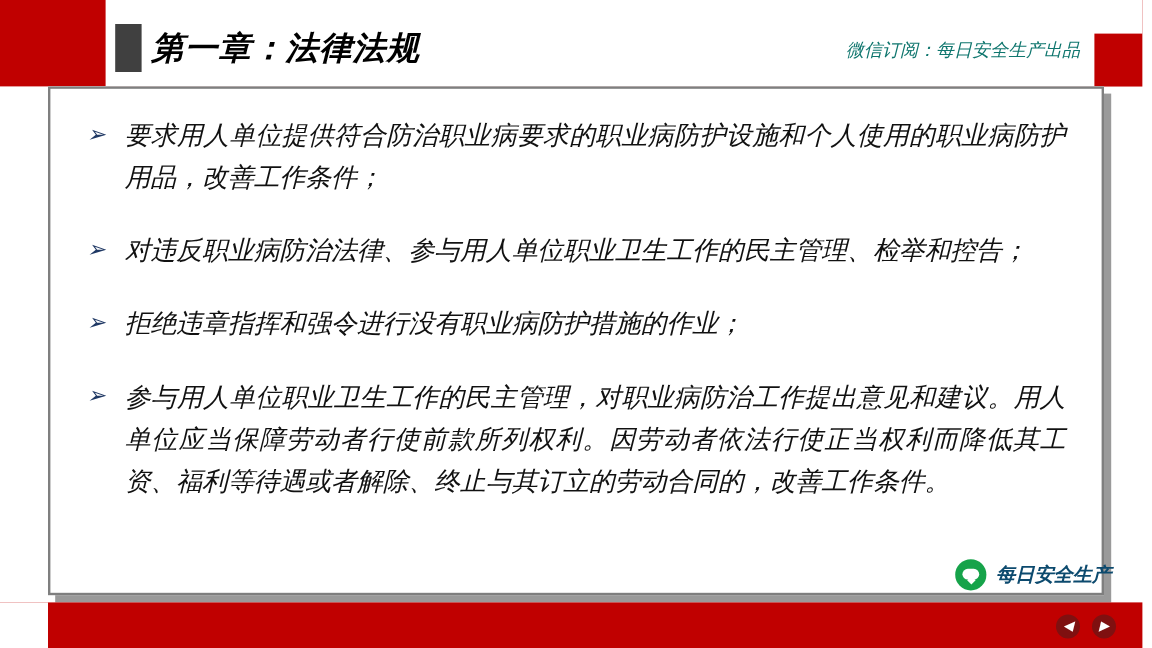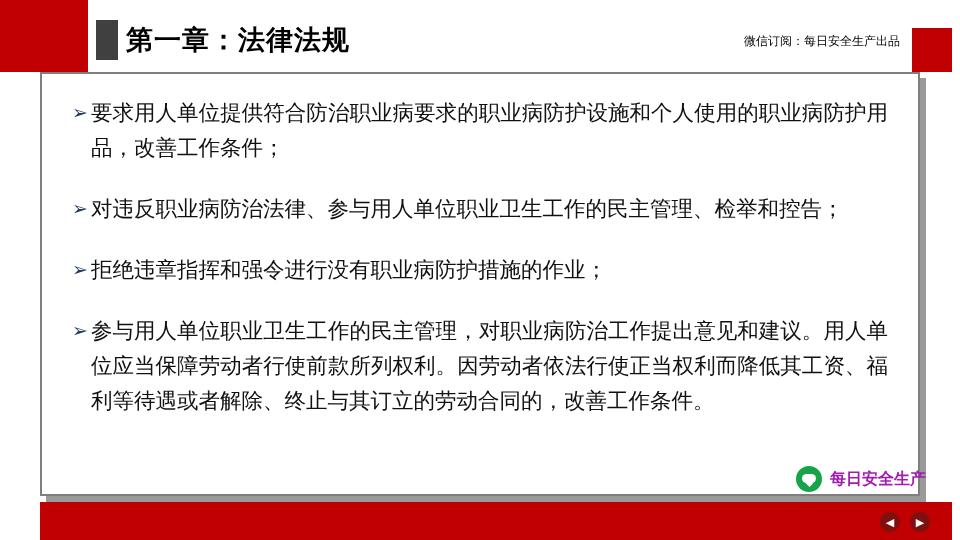--- a/index.html
+++ b/index.html
@@ -12,20 +12,21 @@
     overflow: hidden;
     font-family: "Liberation Sans", sans-serif;
     background: #ffffff;
   }
   .slide {
     position: relative;
     width: 952px;
     height: 540px;
     background: #ffffff;
     overflow: hidden;
+    font-style: italic;
   }
 
   
   .top-bar {
     position: absolute;
     left: 0;
     top: 0;
     width: 960px;
     height: 72px;
     background: #c00000;
@@ -61,22 +62,22 @@
     font-size: 27px;
     font-weight: bold;
     color: #000000;
     letter-spacing: 1px;
     white-space: nowrap;
   }
   .wechat-note {
     position: absolute;
     right: 52px;
     top: 33px;
-    font-size: 12px;
-    color: #000000;
+    font-size: 15px;
+    color: #0f766e;
     white-space: nowrap;
   }
 
   
   .panel-shadow {
     position: absolute;
     left: 46px;
     top: 78px;
     width: 880px;
     height: 424px;
@@ -108,20 +109,21 @@
     line-height: 34px;
     margin-right: 3px;
   }
   .bullet-text {
     flex: 1 1 auto;
     font-size: 21.5px;
     line-height: 35px;
     color: #111111;
     text-align: justify;
     letter-spacing: 0px;
+    margin-left: 13px;
   }
 
   
   .bottom-bar {
     position: absolute;
     left: 0;
     bottom: 0;
     width: 960px;
     height: 38px;
     background: #c00000;
@@ -167,21 +169,21 @@
     left: 11px;
     top: 15px;
     width: 5px;
     height: 5px;
     background: #ffffff;
     transform: rotate(45deg);
   }
   .footer-brand-text {
     font-size: 16px;
     font-weight: bold;
-    color: #a21caf;
+    color: #0c4a6e;
   }
   .nav-buttons {
     position: absolute;
     right: 22px;
     bottom: 8px;
     display: flex;
     gap: 10px;
   }
   .nav-btn {
     width: 20px;

